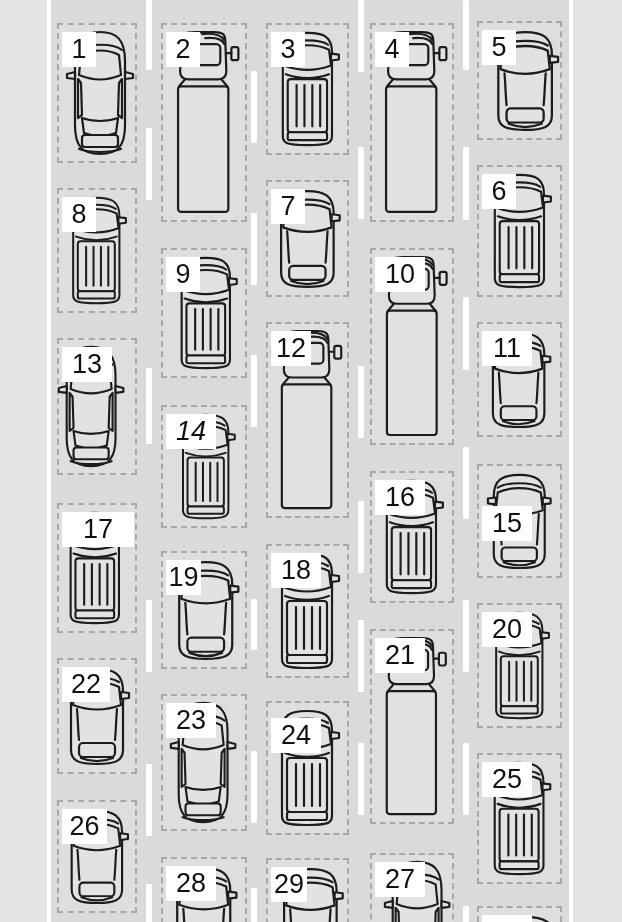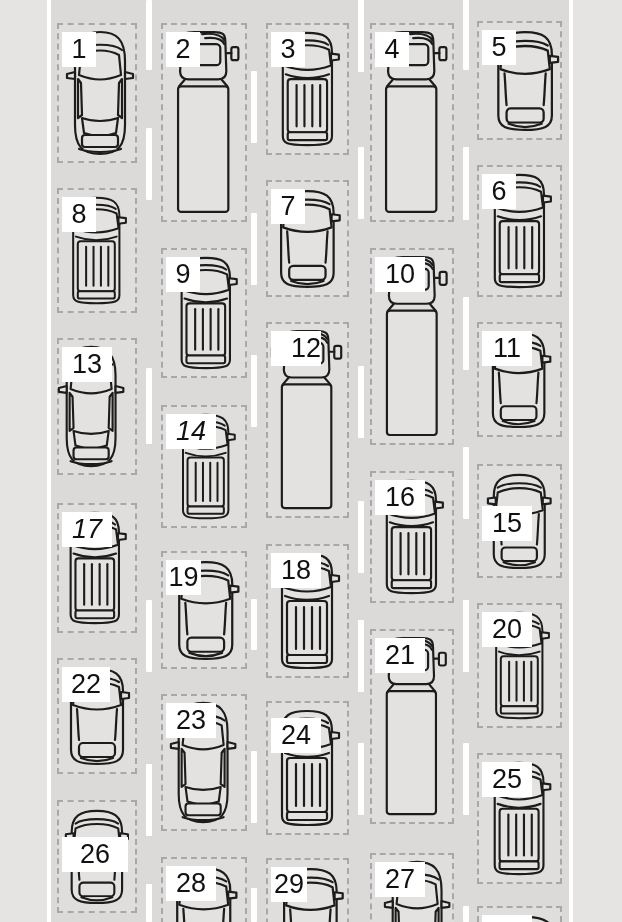--- a/index.html
+++ b/index.html
@@ -177,21 +177,21 @@
       <div class="spot" style="left: 477px; top: 322px; width: 85px; height: 115px;">
         <svg class="veh" viewBox="0 0 74 100" width="73.26" height="99" style="left: 3.37px; top: 5.5px;">
           <use href="#v-suv"></use>
         </svg>
         <div class="plabel" style="width: 50px;">11</div>
       </div>
       <div class="spot" style="left: 266px; top: 322px; width: 83px; height: 196px;">
         <svg class="veh" viewBox="0 0 78 186" width="77.16129032258064" height="184" style="left: 0.419355px; top: 3.5px;">
           <use href="#v-box-truck"></use>
         </svg>
-        <div class="plabel" style="width: 50px; text-align: right;">12</div>
+        <div class="plabel" style="width: 40px;">12</div>
       </div>
       <div class="spot" style="left: 57px; top: 338px; width: 80px; height: 137px;">
         <svg class="veh" viewBox="0 0 76 128" width="74.21875" height="125" style="left: -4.60938px; top: 3.5px;">
           <use href="#v-sedan"></use>
         </svg>
         <div class="plabel" style="width: 50px;">13</div>
       </div>
       <div class="spot" style="left: 161px; top: 405px; width: 86px; height: 123px; font-style: italic;">
         <svg class="veh" viewBox="0 0 72 120" width="65.4" height="109" style="left: 9.8px; top: 4.5px;">
           <use href="#v-pickup"></use>
@@ -207,21 +207,21 @@
       <div class="spot" style="left: 370px; top: 471px; width: 84px; height: 132px;">
         <svg class="veh" viewBox="0 0 72 120" width="70.8" height="118" style="left: 4.1px; top: 4.5px;">
           <use href="#v-pickup"></use>
         </svg>
         <div class="plabel" style="width: 50px;">16</div>
       </div>
       <div class="spot" style="left: 57px; top: 503px; width: 80px; height: 130px;">
         <svg class="veh" viewBox="0 0 72 120" width="69.6" height="116" style="left: 0.7px; top: 4.5px;">
           <use href="#v-pickup"></use>
         </svg>
-        <div class="plabel" style="width: 50px; font-style: italic;">17</div>
+        <div class="plabel" style="width: 72px;">17</div>
       </div>
       <div class="spot" style="left: 266px; top: 544px; width: 83px; height: 134px;">
         <svg class="veh" viewBox="0 0 72 120" width="72" height="120" style="left: 3px; top: 4.5px;">
           <use href="#v-pickup"></use>
         </svg>
         <div class="plabel" style="width: 50px;">18</div>
       </div>
       <div class="spot" style="left: 161px; top: 551px; width: 86px; height: 118px;">
         <svg class="veh" viewBox="0 0 74 100" width="75.48" height="102" style="left: 4.76px; top: 5.5px;">
           <use href="#v-suv"></use>
@@ -261,21 +261,21 @@
       <div class="spot" style="left: 477px; top: 753px; width: 85px; height: 131px;">
         <svg class="veh" viewBox="0 0 72 120" width="70.2" height="117" style="left: 4.9px; top: 4.5px;">
           <use href="#v-pickup"></use>
         </svg>
         <div class="plabel" style="width: 50px;">25</div>
       </div>
       <div class="spot" style="left: 57px; top: 800px; width: 80px; height: 113px;">
         <svg class="veh" viewBox="0 0 74 100" width="71.78" height="97" style="left: 1.61px; top: 5.5px;">
           <use href="#v-suv"></use>
         </svg>
-        <div class="plabel" style="width: 66px; margin-top: 28px;">26</div>
+        <div class="plabel" style="width: 45px;">26</div>
       </div>
       <div class="spot" style="left: 370px; top: 853px; width: 84px; height: 137px;">
         <svg class="veh" viewBox="0 0 76 128" width="74.21875" height="125" style="left: 8.39062px; top: 3.5px;">
           <use href="#v-sedan"></use>
         </svg>
         <div class="plabel" style="width: 50px;">27</div>
       </div>
       <div class="spot" style="left: 161px; top: 857px; width: 86px; height: 118px;">
         <svg class="veh" viewBox="0 0 74 100" width="75.48" height="102" style="left: 2.76px; top: 5.5px;">
           <use href="#v-suv"></use>

